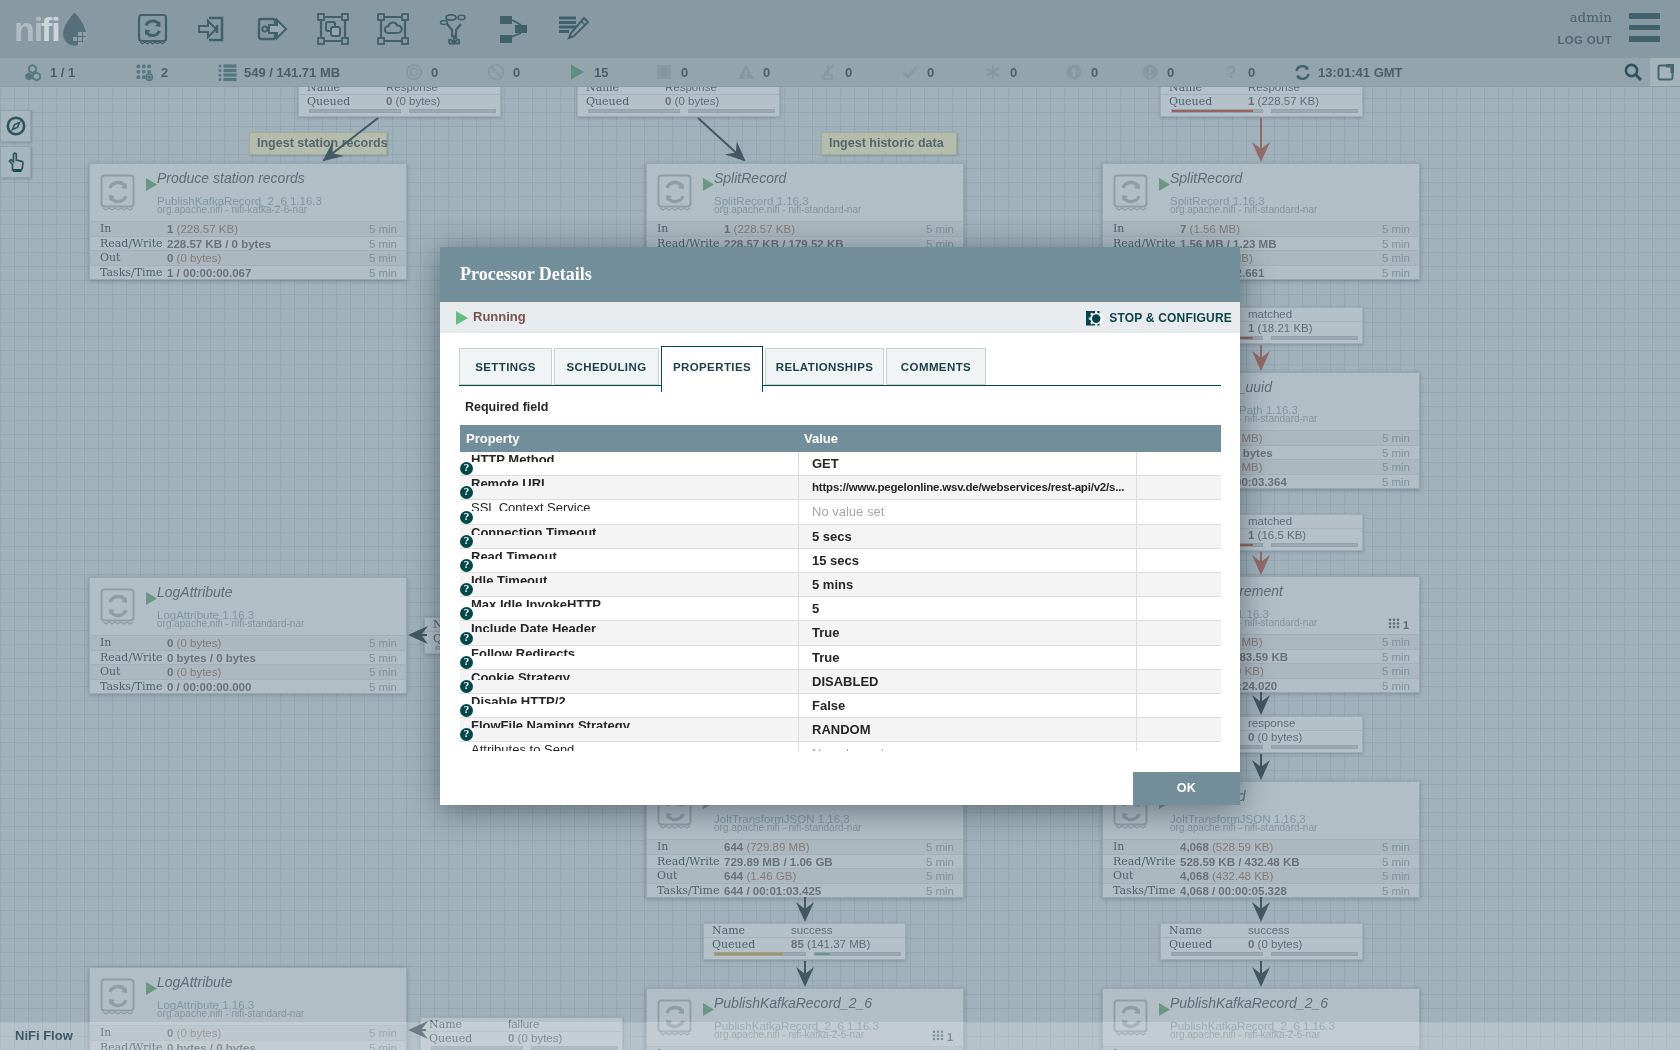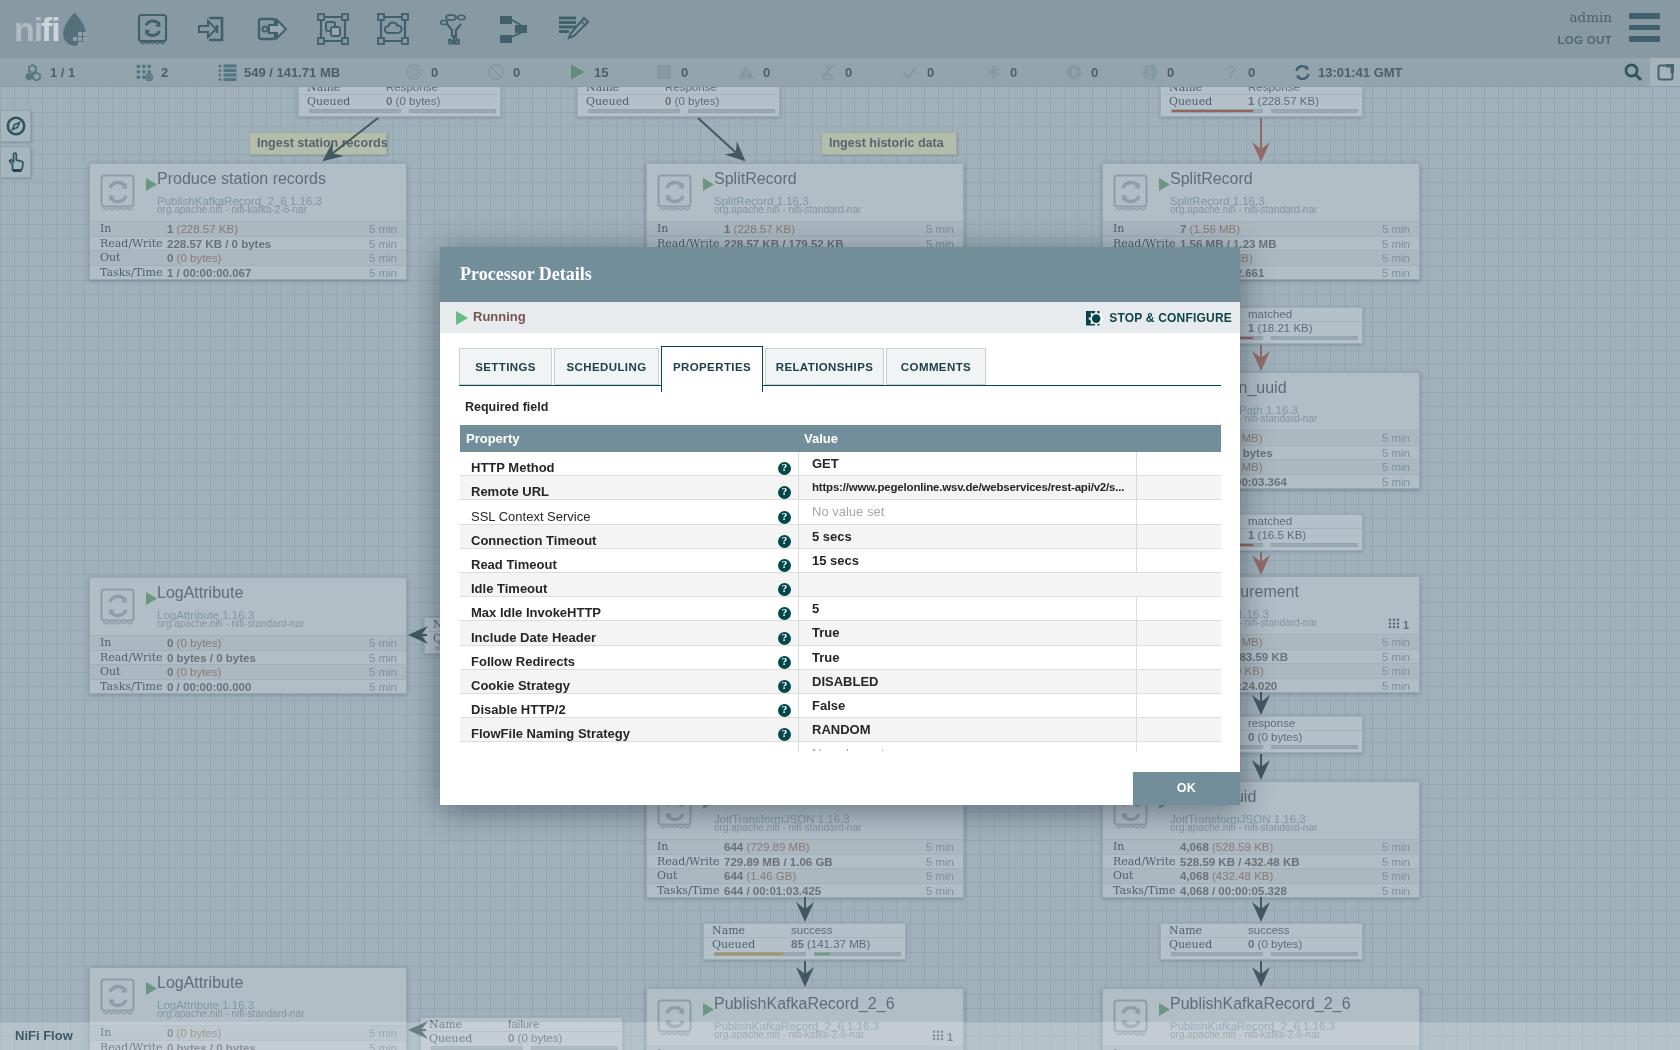--- a/index.html
+++ b/index.html
@@ -20,22 +20,22 @@
   .ylabel { position:absolute; z-index:2; background:#b4bdac; border:1px solid #a2ab99;
     color:#55666f; font-weight:bold; font-size:12.5px; padding:3px 7px 0 7px; white-space:nowrap;
     box-shadow:1px 1px 2px rgba(40,60,70,0.25); }
 
   
   .proc { position:absolute; z-index:3; width:318px; background:#b1bec6;
     border:1px solid #97a8b2; box-shadow:0 1px 4px rgba(35,55,65,0.30); }
   .proc-head { position:relative; height:57px; }
   .proc-icon { position:absolute; left:9px; top:9px; width:38px; height:38px; }
   .proc-play { position:absolute; left:55px; top:13px; width:12px; height:13px; }
-  .proc-name { position:absolute; left:67px; top:6px; font-size:16px; color:#5d6e79;
-    font-weight:500; white-space:nowrap; }
+  .proc-name { position:absolute; left:67px; top:6px; font-size:14px; color:#5d6e79;
+    font-weight:500; white-space:nowrap;font-style:italic; }
   .proc-type { position:absolute; left:67px; top:23px; font-size:11.5px; color:#7e97a4; white-space:nowrap;margin-top:8px; }
   .proc-bundle { position:absolute; left:67px; top:40px; font-size:10px; color:#84949d; white-space:nowrap; }
   .proc-badge { position:absolute; right:10px; top:41px; font-size:11px; font-weight:bold;
     color:#5a6e79; }
   .prow { position:relative; height:14.5px; font-size:11.5px; line-height:14.5px; white-space:nowrap; }
   .prow:nth-child(odd) { background:#abb8c0; }
   .prow { border-top:1px solid #a2b0b9; }
   .pk { position:absolute; left:10px; color:#4e636e; font-size:11px; }
   .pv { position:absolute; left:77px; color:#877a75; }
   .pv b { color:#6c7178; }
@@ -109,21 +109,21 @@
     border:1px solid #004849; border-bottom:none; z-index:2; }
   #m-req { position:absolute; left:25px; top:153px; font-size:12.5px; font-weight:bold; color:#262626; }
   #m-table { position:absolute; left:20px; top:178px; width:761px; }
   #t-head { height:27px; background:#728E9B; color:#fff; font-size:13px; font-weight:bold;
     display:flex; align-items:center; }
   #t-head .th-prop { width:338px; padding-left:6px; }
   #t-head .th-val { padding-left:6px; }
   #t-body { height:299px; overflow:hidden; }
   .trow { display:flex; height:24.2px; border-bottom:1px solid #DDDDDD; background:#fff; }
   .trow.alt { background:#F4F4F4; }
-  .td-prop { width:338px; display:flex; align-items:flex-end; }
+  .td-prop { width:338px; display:flex; align-items:flex-start;flex-direction:column; }
   .td-prop .pname { flex:1; padding-left:11px; font-size:13px; color:#262626; font-weight:bold;
     white-space:nowrap; overflow:hidden; }
   .td-prop .pname.optional { font-weight:normal; }
   .help { width:13px; height:13px; border-radius:50%; background:#004849; color:#fff;
     font-size:9px; font-weight:bold; text-align:center; line-height:13px; margin-right:7px;
     font-family:"DejaVu Serif","Liberation Serif",serif; }
   .td-val { width:338px; border-left:1px solid #D8DDE0; display:block; line-height:23px;
     padding-left:13px; font-size:13px; font-weight:bold; color:#262626; white-space:nowrap;
     overflow:hidden; text-overflow:ellipsis; }
   .td-val.long { font-size:11.5px; letter-spacing:-0.2px; }
@@ -1046,20 +1046,21 @@
               <div class="help">?</div>
             </div>
             <div class="td-val">15 secs</div>
             <div class="td-extra"></div>
           </div>
           <div class="trow alt">
             <div class="td-prop">
               <div class="pname">Idle Timeout</div>
               <div class="help">?</div>
             </div>
+            <div class="td-val">5 mins</div>
             <div class="td-extra"></div>
           </div>
           <div class="trow">
             <div class="td-prop">
               <div class="pname">Max Idle InvokeHTTP</div>
               <div class="help">?</div>
             </div>
             <div class="td-val">5</div>
             <div class="td-extra"></div>
           </div>

